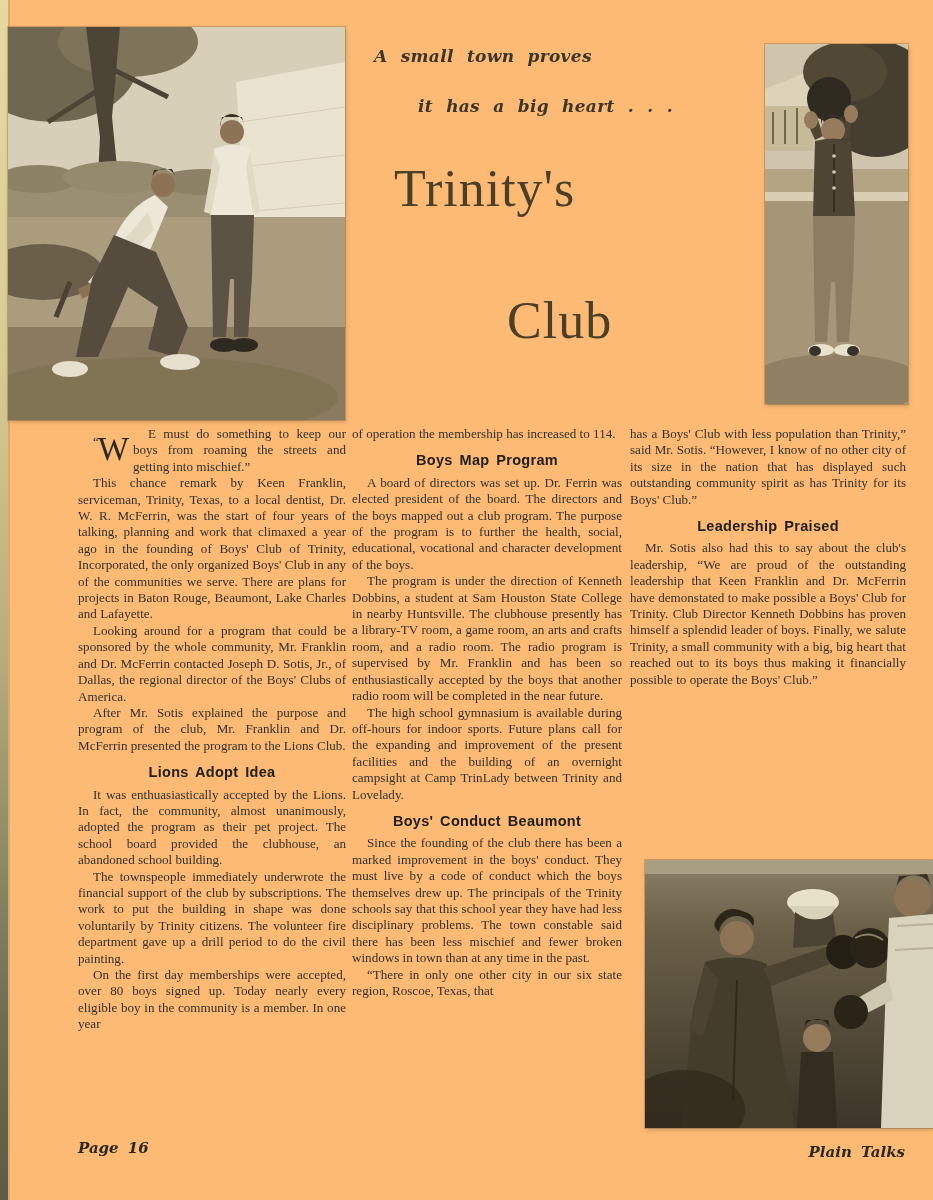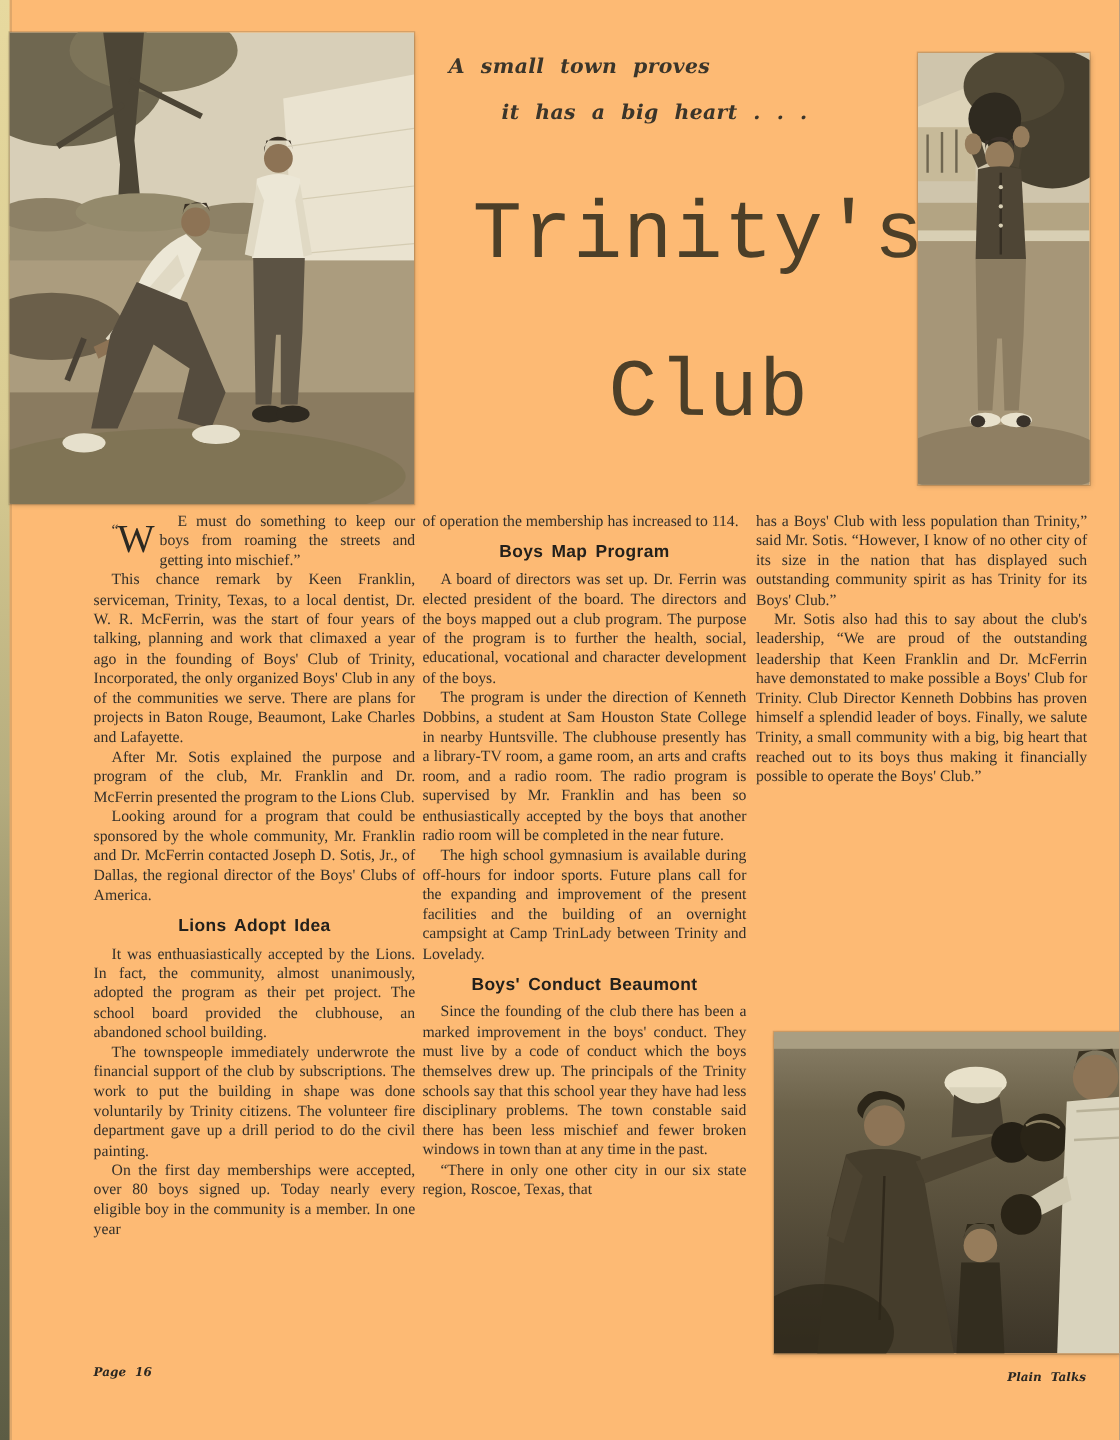--- a/index.html
+++ b/index.html
@@ -16,25 +16,25 @@
 
   .photo { position:absolute; box-shadow:0 0 0 1px rgba(80,70,50,.25), 1px 2px 4px rgba(60,50,30,.25); }
   .photo svg { display:block; }
 
   .kicker {
     position:absolute; font-family:"DejaVu Serif", serif;
     font-style:italic; font-weight:bold; font-size:17px; color:#3b352a;
     word-spacing:7px; letter-spacing:.3px; white-space:nowrap;
   }
   .k1 { left:374px; top:46px; }
-  .k2 { left:418px; top:84px;text-align:right; }
+  .k2 { left:418px; top:96px;text-align:right; }
 
   .title {
-    position:absolute; font-family:Liberation Mono, monospace;
-    font-size:68px; color:#4c3f28; white-space:nowrap; letter-spacing:1px; line-height:1;
+    position:absolute; font-family:Liberation Serif, serif;
+    font-size:52px; color:#4c3f28; white-space:nowrap; letter-spacing:1px; line-height:1;
   }
   .t1 { left:394px; top:163px; }
   .t2 { left:457px; top:230px; }
   .t3 { left:507px; top:295px; }
 
   .col {
     position:absolute; top:426px; text-align:justify;
     font-size:13.1px; line-height:16.4px; color:#33302a;
   }
   .col1 { left:78px;  width:268px; }
@@ -47,21 +47,21 @@
     font-size:14.5px; font-weight:700; letter-spacing:.3px; word-spacing:2.5px;
     margin:10px 0 6px 0; color:#23201b;
   }
   .lead { text-indent:0; }
   .dc { float:left; padding:1px 4px 0 0; line-height:30px; }
   .dcq { font-size:13px; vertical-align:14px; letter-spacing:-1px; }
   .dcw { font-size:33px; font-family:"Liberation Serif", serif; color:#2c2922; }
 
   .footer-left, .footer-right {
     position:absolute; font-family:"DejaVu Serif", serif;
-    font-style:italic; font-weight:bold; font-size:10px; color:#2b2822; white-space:nowrap;
+    font-style:italic; font-weight:bold; font-size:15px; color:#2b2822; white-space:nowrap;
   }
   .footer-left { left:78px; top:1139px; word-spacing:4px; }
   .footer-right { right:28px; top:1143px; word-spacing:4px; }
 </style>
 </head>
 <body>
 
 <div class="page">
   <div class="edge-strip"></div>
   <div class="edge-line"></div>
@@ -162,41 +162,42 @@
           <ellipse cx="50" cy="307" rx="6" ry="5" fill="#39322a"></ellipse>
         <ellipse cx="82" cy="306" rx="13" ry="6" fill="#e8e1cc"></ellipse>
           <ellipse cx="88" cy="307" rx="6" ry="5" fill="#39322a"></ellipse>
       </g>
     </svg>
   </div>
 
   <div class="col col1">
     <p class="lead"><span class="dc"><span class="dcq">“</span><span class="dcw">W</span></span><span>E must do something to keep our boys from roaming the streets and getting into mischief.”</span></p>
     <p>This chance remark by Keen Franklin, serviceman, Trinity, Texas, to a local dentist, Dr. W. R. McFerrin, was the start of four years of talking, planning and work that climaxed a year ago in the founding of Boys' Club of Trinity, Incorporated, the only organized Boys' Club in any of the communities we serve. There are plans for projects in Baton Rouge, Beaumont, Lake Charles and Lafayette.</p>
+    <p>Looking around for a program that could be sponsored by the whole community, Mr. Franklin and Dr. McFerrin contacted Joseph D. Sotis, Jr., of Dallas, the regional director of the Boys' Clubs of America.</p>
     <p>After Mr. Sotis explained the purpose and program of the club, Mr. Franklin and Dr. McFerrin presented the program to the Lions Club.</p>
-    <p>Looking around for a program that could be sponsored by the whole community, Mr. Franklin and Dr. McFerrin contacted Joseph D. Sotis, Jr., of Dallas, the regional director of the Boys' Clubs of America.</p>
     <h3>Lions Adopt Idea</h3>
     <p>It was enthuasiastically accepted by the Lions. In fact, the community, almost unanimously, adopted the program as their pet project. The school board provided the clubhouse, an abandoned school building.</p>
     <p>The townspeople immediately underwrote the financial support of the club by subscriptions. The work to put the building in shape was done voluntarily by Trinity citizens. The volunteer fire department gave up a drill period to do the civil painting.</p>
     <p>On the first day memberships were accepted, over 80 boys signed up. Today nearly every eligible boy in the community is a member. In one year</p>
   </div>
 
   <div class="col col2">
     <p class="noindent">of operation the membership has increased to 114.</p>
     <h3>Boys Map Program</h3>
     <p>A board of directors was set up. Dr. Ferrin was elected president of the board. The directors and the boys mapped out a club program. The purpose of the program is to further the health, social, educational, vocational and character development of the boys.</p>
     <p>The program is under the direction of Kenneth Dobbins, a student at Sam Houston State College in nearby Huntsville. The clubhouse presently has a library-TV room, a game room, an arts and crafts room, and a radio room. The radio program is supervised by Mr. Franklin and has been so enthusiastically accepted by the boys that another radio room will be completed in the near future.</p>
     <p>The high school gymnasium is available during off-hours for indoor sports. Future plans call for the expanding and improvement of the present facilities and the building of an overnight campsight at Camp TrinLady between Trinity and Lovelady.</p>
     <h3>Boys' Conduct Beaumont</h3>
     <p>Since the founding of the club there has been a marked improvement in the boys' conduct. They must live by a code of conduct which the boys themselves drew up. The principals of the Trinity schools say that this school year they have had less disciplinary problems. The town constable said there has been less mischief and fewer broken windows in town than at any time in the past.</p>
     <p>“There in only one other city in our six state region, Roscoe, Texas, that</p>
   </div>
 
   <div class="col col3">
     <p class="noindent">has a Boys' Club with less population than Trinity,” said Mr. Sotis. “However, I know of no other city of its size in the nation that has displayed such outstanding community spirit as has Trinity for its Boys' Club.”</p>
+    <h3>Leadership Praised</h3>
     <p>Mr. Sotis also had this to say about the club's leadership, “We are proud of the outstanding leadership that Keen Franklin and Dr. McFerrin have demonstated to make possible a Boys' Club for Trinity. Club Director Kenneth Dobbins has proven himself a splendid leader of boys. Finally, we salute Trinity, a small community with a big, big heart that reached out to its boys thus making it financially possible to operate the Boys' Club.”</p>
   </div>
 
   <div class="photo" style="left:645px; top:860px;">
     <svg width="288" height="268" viewBox="0 0 288 268">
       <defs>
         <linearGradient id="bxg" x1="0" y1="0" x2="0" y2="1">
           <stop offset="0" stop-color="#8a8068"></stop>
             <stop offset=".25" stop-color="#6b6149"></stop>
             <stop offset="1" stop-color="#3c3528"></stop>

